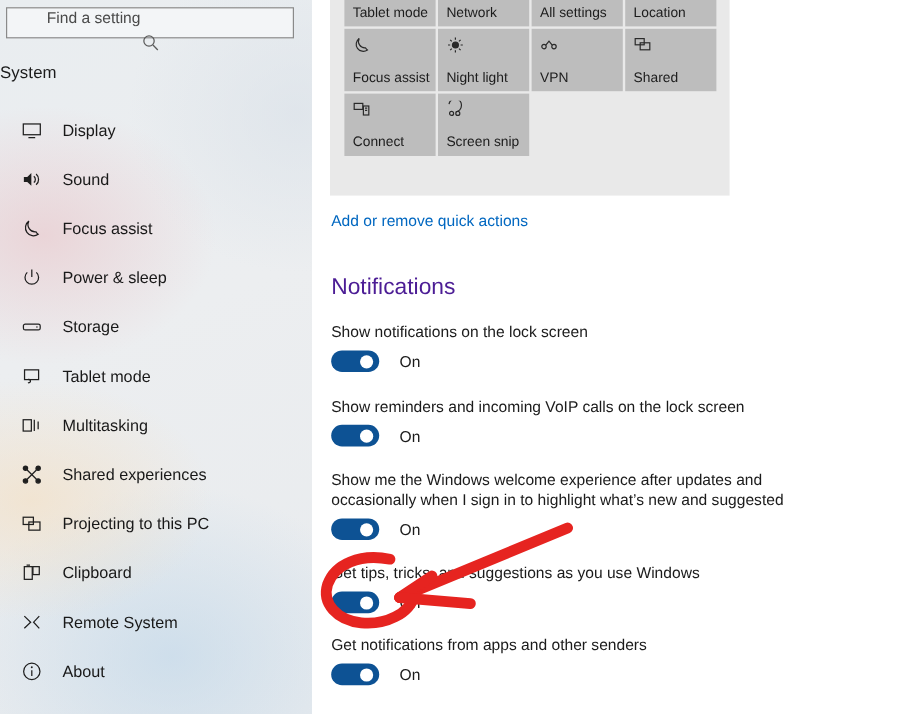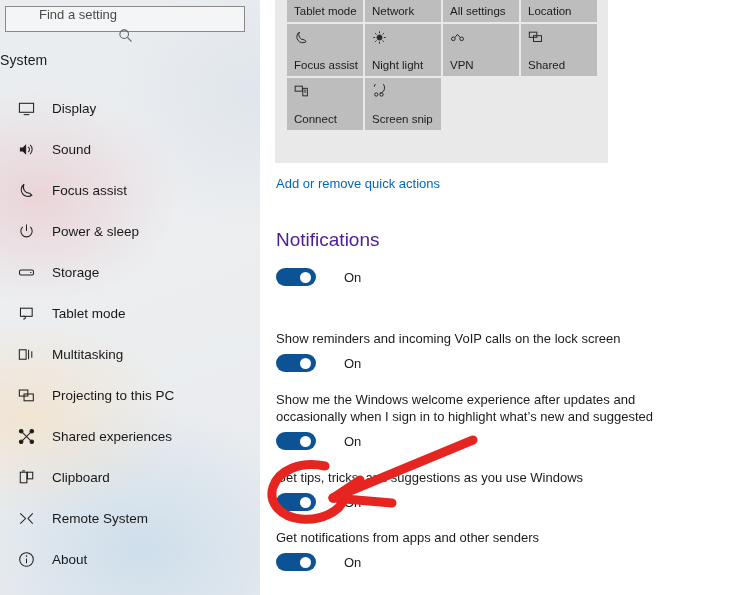--- a/index.html
+++ b/index.html
@@ -220,21 +220,21 @@
     width: 11px;
     height: 11px;
     border-radius: 50%;
     background: #ffffff;
     top: 3.5px;
     right: 5px;
   }
   .toggle-state {
     font-size: 13px;
     color: #1b1b1b;
-    margin-left: 28px;
+    margin-left: 17px;
   }
 
   
   .annotation {
     position: absolute;
     left: 0;
     top: 0;
     width: 750px;
     height: 595px;
     pointer-events: none;
@@ -330,39 +330,39 @@
             <line x1="11.2" y1="4" x2="11.2" y2="14"></line>
             <line x1="14.6" y1="5.6" x2="14.6" y2="12.4"></line>
           </svg>
         </span>
         <span class="nav-label">Multitasking</span>
       </li>
 
       <li class="nav-item">
         <span class="nav-ico">
           <svg width="17" height="17" viewBox="0 0 18 18" fill="none" stroke="currentColor" stroke-width="1.1">
-            <rect x="1.4" y="3.2" width="9" height="6.4"></rect>
-            <rect x="6.4" y="7.4" width="9.8" height="7.2"></rect>
-          </svg>
-        </span>
-        <span class="nav-label">Projecting to this PC</span>
-      </li>
-
-      <li class="nav-item">
-        <span class="nav-ico">
-          <svg width="17" height="17" viewBox="0 0 18 18" fill="none" stroke="currentColor" stroke-width="1.1">
             <circle cx="3.4" cy="3.4" r="1.9" fill="currentColor"></circle>
             <circle cx="14.6" cy="3.4" r="1.9" fill="currentColor"></circle>
             <circle cx="3.4" cy="14.6" r="1.9" fill="currentColor"></circle>
             <circle cx="14.6" cy="14.6" r="1.9" fill="currentColor"></circle>
             <line x1="4.9" y1="4.9" x2="13.1" y2="13.1"></line>
             <line x1="13.1" y1="4.9" x2="4.9" y2="13.1"></line>
           </svg>
         </span>
         <span class="nav-label">Shared experiences</span>
+      </li>
+
+      <li class="nav-item">
+        <span class="nav-ico">
+          <svg width="17" height="17" viewBox="0 0 18 18" fill="none" stroke="currentColor" stroke-width="1.1">
+            <rect x="1.4" y="3.2" width="9" height="6.4"></rect>
+            <rect x="6.4" y="7.4" width="9.8" height="7.2"></rect>
+          </svg>
+        </span>
+        <span class="nav-label">Projecting to this PC</span>
       </li>
 
       <li class="nav-item">
         <span class="nav-ico">
           <svg width="17" height="17" viewBox="0 0 18 18" fill="none" stroke="currentColor" stroke-width="1.1">
             <rect x="2.4" y="3.4" width="7" height="11.2"></rect>
             <rect x="10" y="3.4" width="5.6" height="7"></rect>
             <line x1="4.4" y1="2" x2="7.4" y2="2"></line>
           </svg>
         </span>
@@ -485,20 +485,21 @@
         <div class="qa-tile empty"></div>
 
       </div>
     </section>
 
     <a class="qa-link" href="#">Add or remove quick actions</a>
 
     <h2 class="sec-title">Notifications</h2>
 
     <div class="setting" style="top:268px;">
+      <div class="setting-label">Show notifications on the lock screen</div>
       <div class="toggle-row">
         <div class="toggle">
             <span class="knob"></span>
           </div>
         <span class="toggle-state">On</span>
       </div>
     </div>
 
     <div class="setting" style="top:330px;">
       <div class="setting-label">Show reminders and incoming VoIP calls on the lock screen</div>

